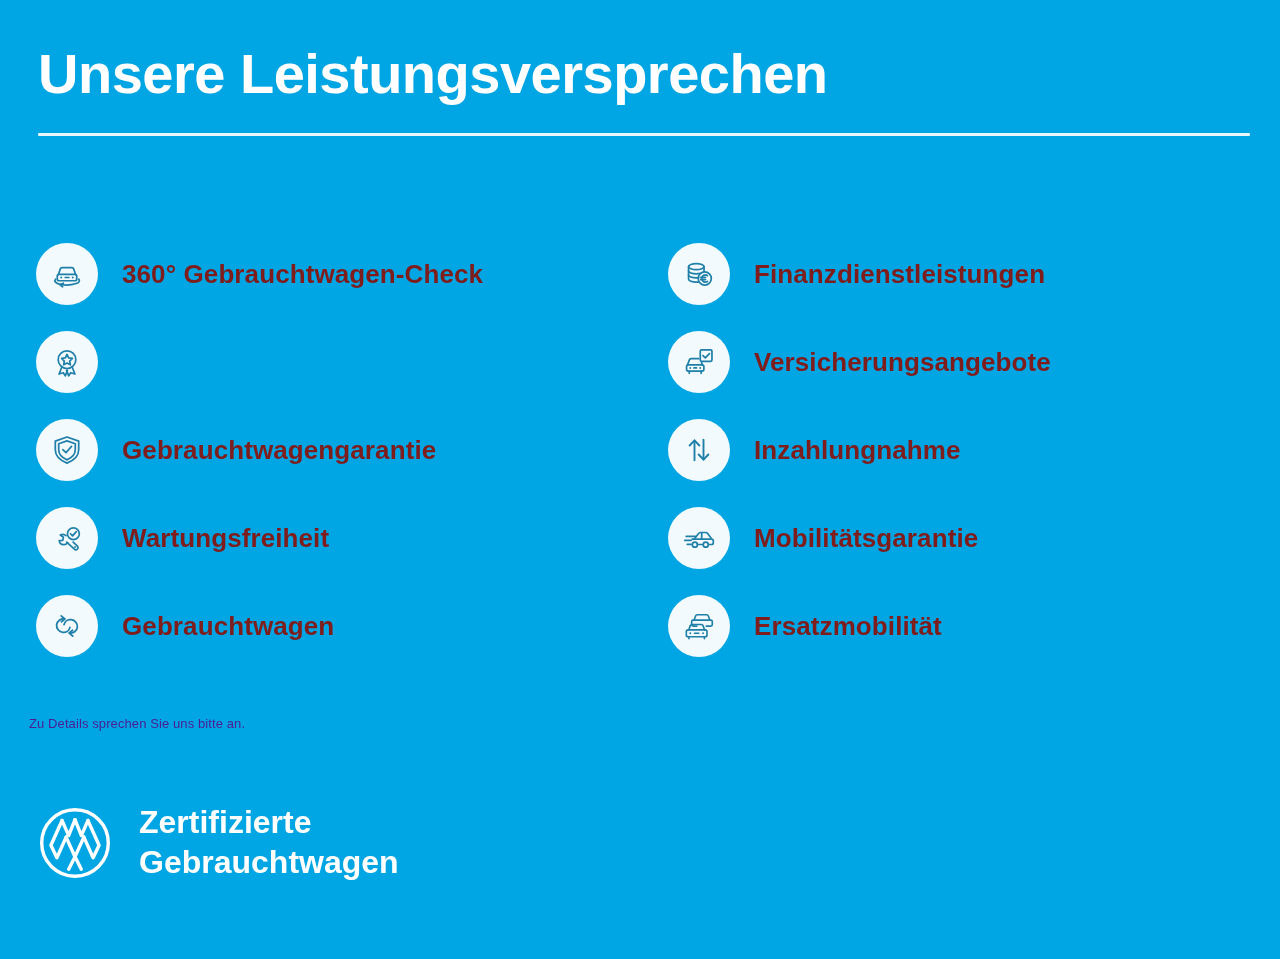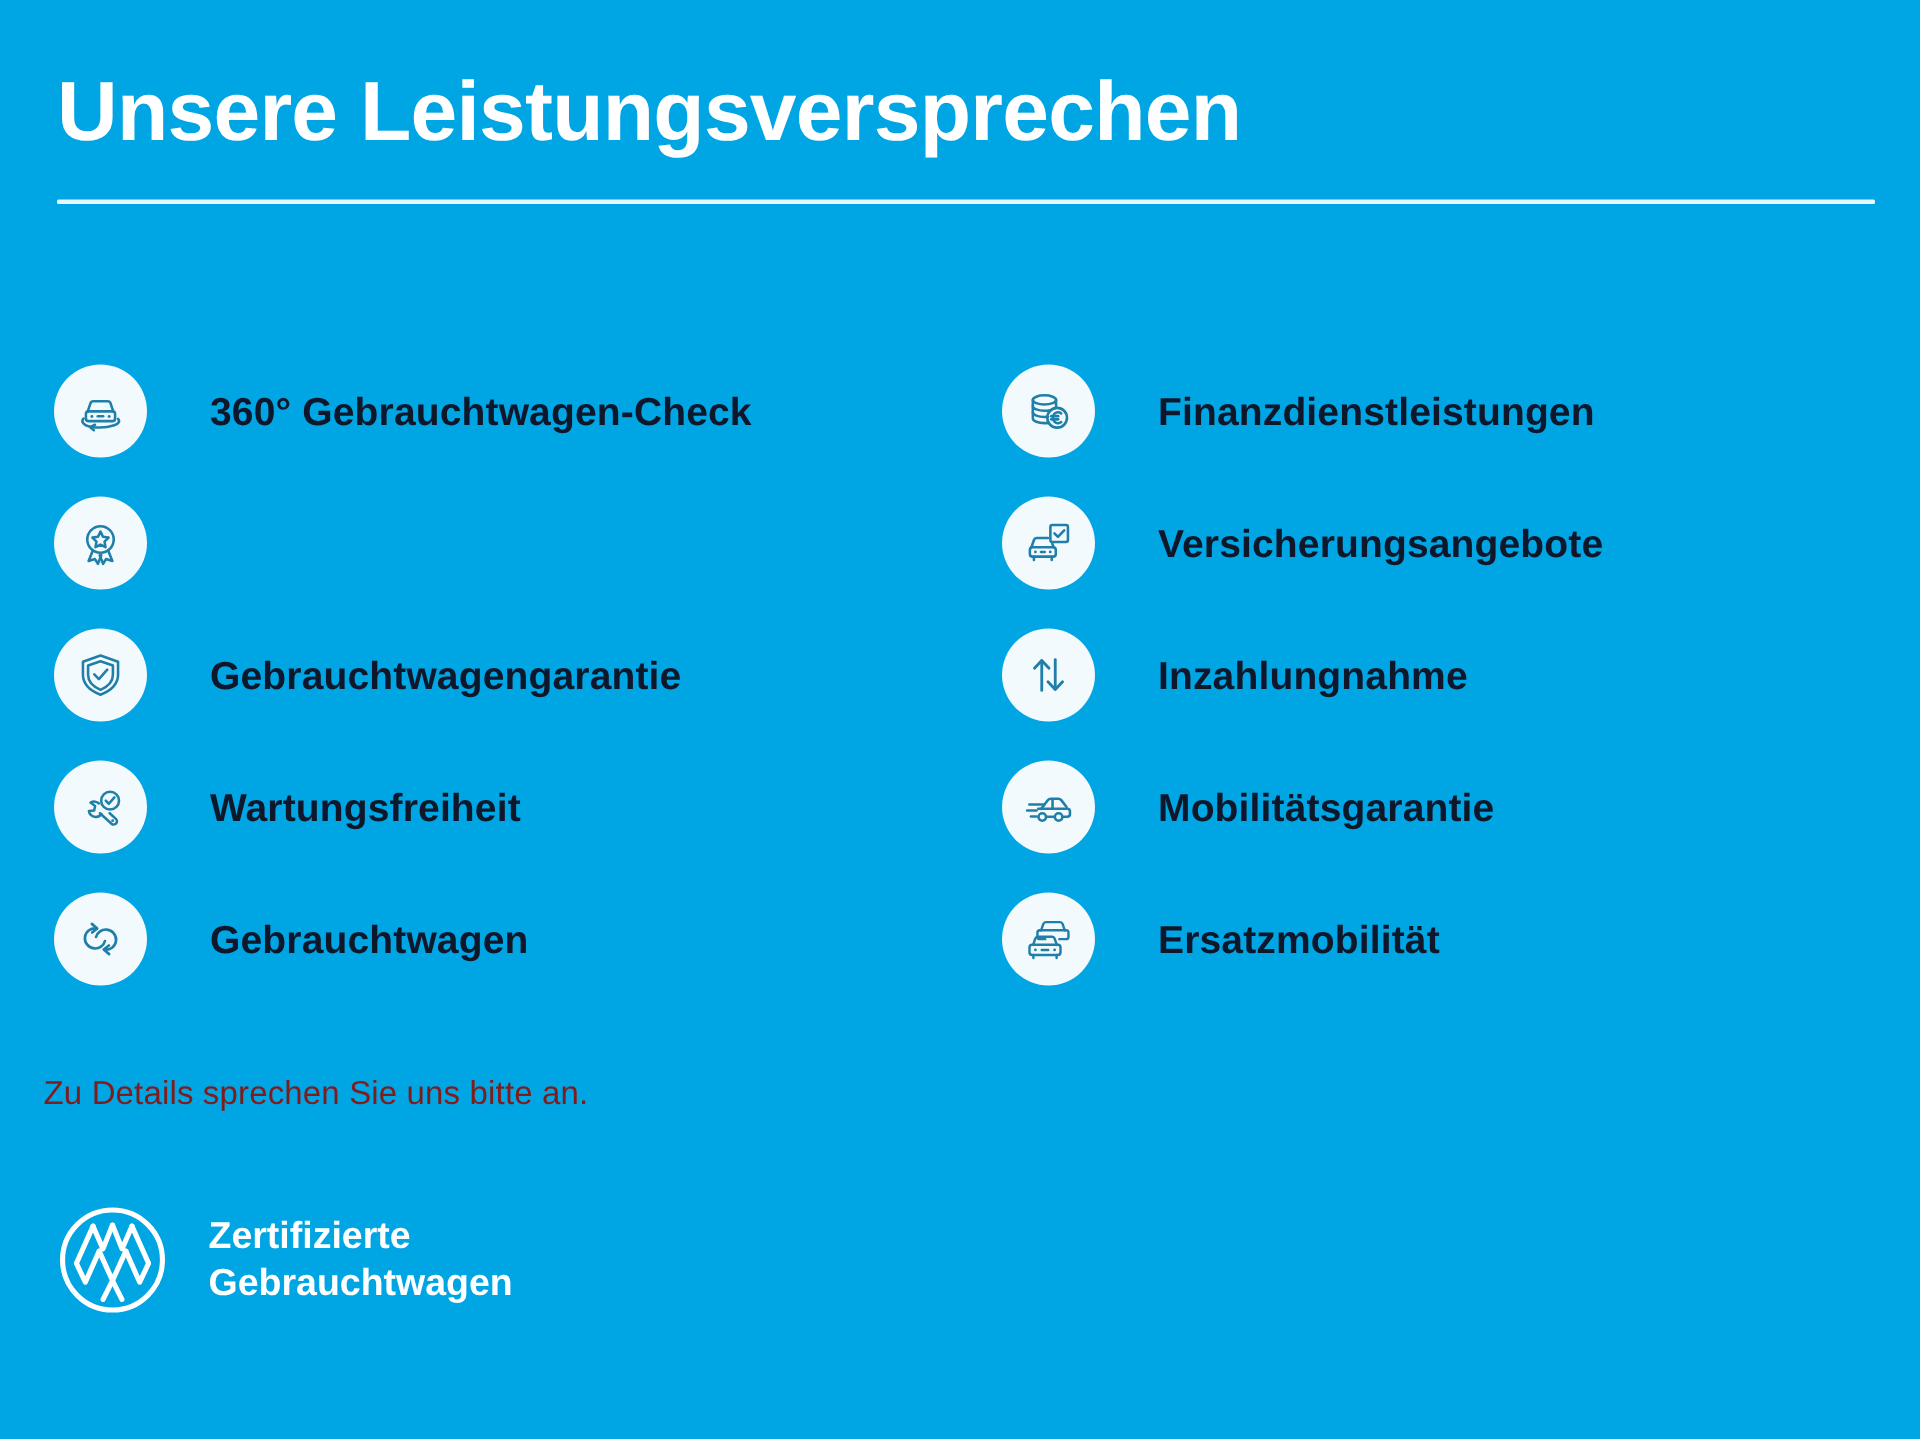--- a/index.html
+++ b/index.html
@@ -74,37 +74,37 @@
     align-items: center;
     justify-content: center;
     box-sizing: border-box;
   }
   .badge svg {
     width: 36px;
     height: 36px;
     display: block;
   }
   .feature-label {
-    margin-left: 42px;
+    margin-left: 24px;
     font-size: 26px;
     font-weight: 700;
-    color: #0f172a;
+    color: #7f1d1d;
     line-height: 1.1;
     white-space: nowrap;
     letter-spacing: 0.1px;
   }
 
   
   .footnote {
     position: absolute;
     left: 29px;
     top: 716px;
-    font-size: 22px;
+    font-size: 13px;
     font-weight: 400;
-    color: #7f1d1d;
+    color: #4c1d95;
     letter-spacing: 0.1px;
   }
 
   
   .logo-lockup {
     position: absolute;
     left: 38px;
     top: 803px;
     display: flex;
     align-items: center;
@@ -115,21 +115,21 @@
     min-width: 74px;
   }
   .vw-mark svg {
     width: 74px;
     height: 74px;
     display: block;
   }
   .logo-text {
     margin-left: 27px;
     color: #ffffff;
-    font-size: 25px;
+    font-size: 32px;
     font-weight: 700;
     line-height: 1.24;
   }
   .logo-text span {
     display: block;
     white-space: nowrap;
   }
 </style>
 </head>
 <body>

